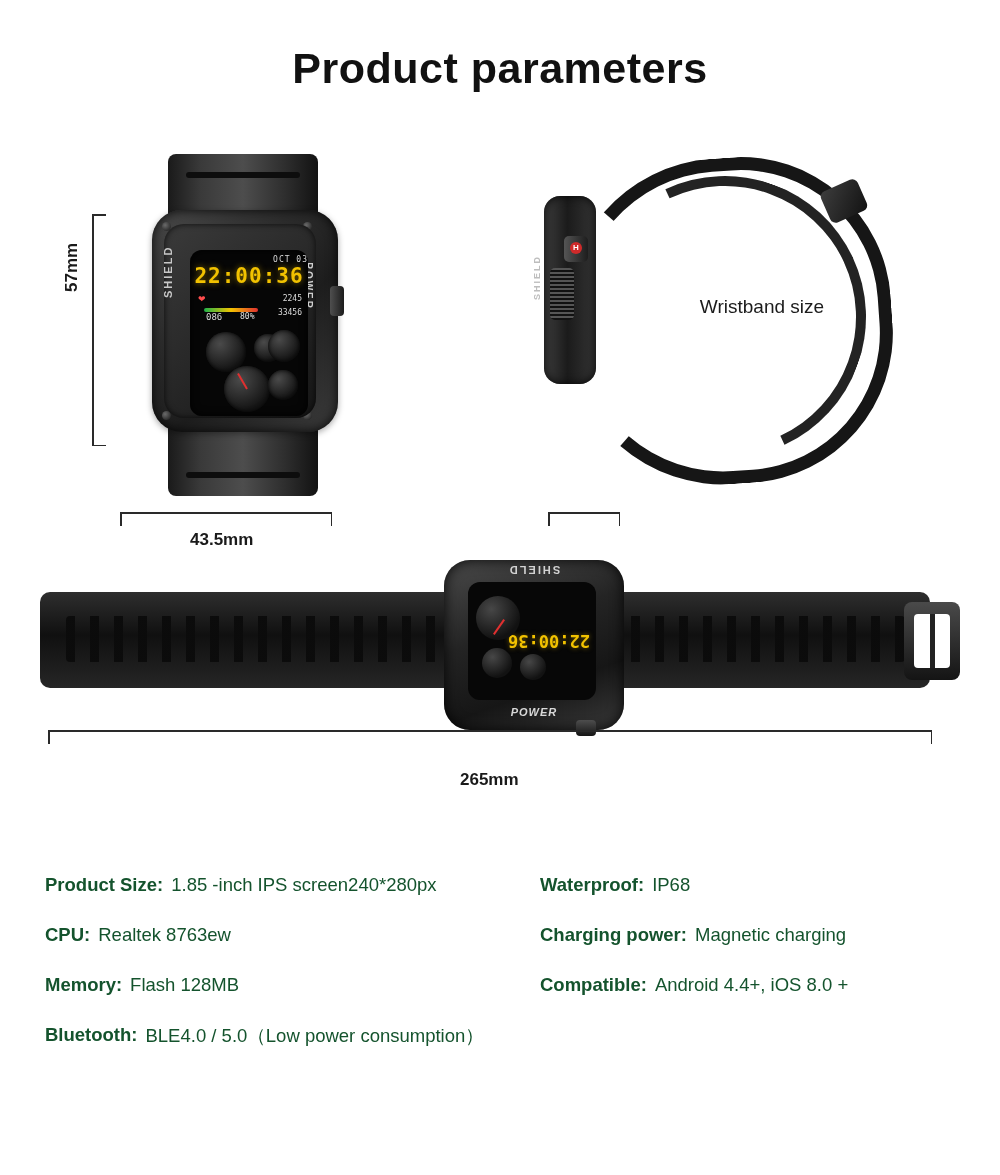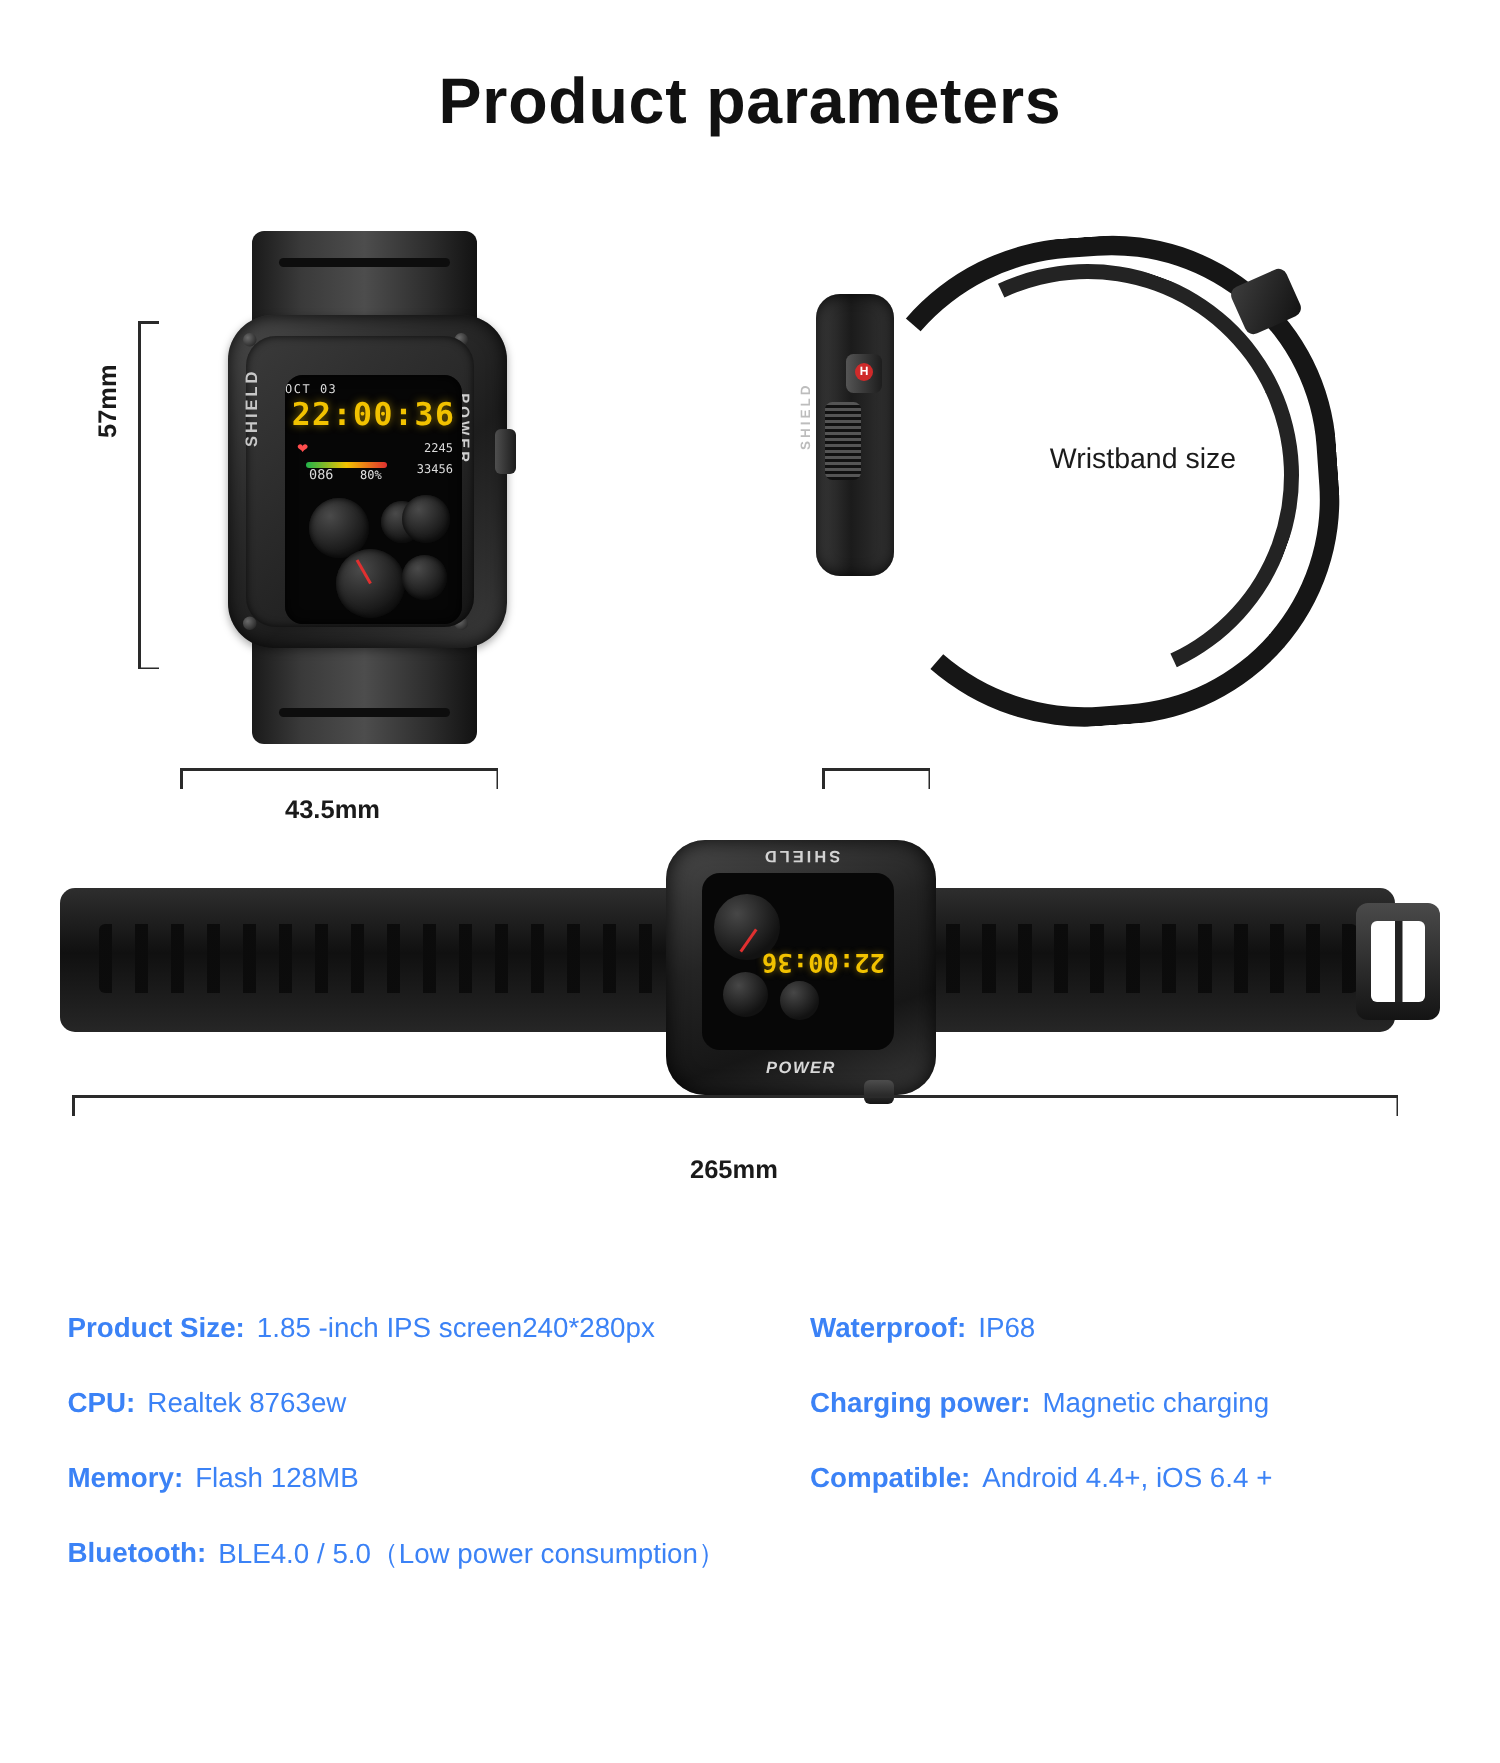--- a/index.html
+++ b/index.html
@@ -130,21 +130,21 @@
     left: 26px; top: 26px;
     width: 118px; height: 166px;
     background: #060606;
     border-radius: 12px;
     overflow: hidden;
     box-shadow: inset 0 0 8px rgba(0,0,0,1);
   }
   .scr-date {
     position: absolute;
     top: 5px; left: 0; width: 100%;
-    text-align: left;
+    text-align: right;
     color: #d9d9d9;
     font-family: "DejaVu Sans Mono", monospace;
     font-size: 8px;
     letter-spacing: 1px;
   }
   .scr-time {
     position: absolute;
     top: 14px; left: 0; width: 100%;
     text-align: center;
     color: #f2c200;
@@ -467,21 +467,21 @@
     position: absolute;
     top: 0;
   }
   .spec-col.left { left: 0; width: 480px; }
   .spec-col.right { left: 495px; width: 420px; }
   .spec-row {
     height: 50px;
     display: flex;
     align-items: center;
     font-size: 18.5px;
-    color: #3b82f6;
+    color: #14532d;
     white-space: nowrap;
   }
   .spec-key { font-weight: 700; }
   .spec-val { margin-left: 8px; font-weight: 400; }
 </style>
 </head>
 <body>
 
 <div class="page-title">Product parameters</div>
 
@@ -615,16 +615,16 @@
     <div class="spec-row">
       <span class="spec-key">Waterproof:</span>
       <span class="spec-val">IP68</span>
     </div>
     <div class="spec-row">
       <span class="spec-key">Charging power:</span>
       <span class="spec-val">Magnetic charging</span>
     </div>
     <div class="spec-row">
       <span class="spec-key">Compatible:</span>
-      <span class="spec-val">Android 4.4+, iOS 6.4 +</span>
+      <span class="spec-val">Android 4.4+, iOS 8.0 +</span>
     </div>
   </div>
 </div>
 
 </body></html>

